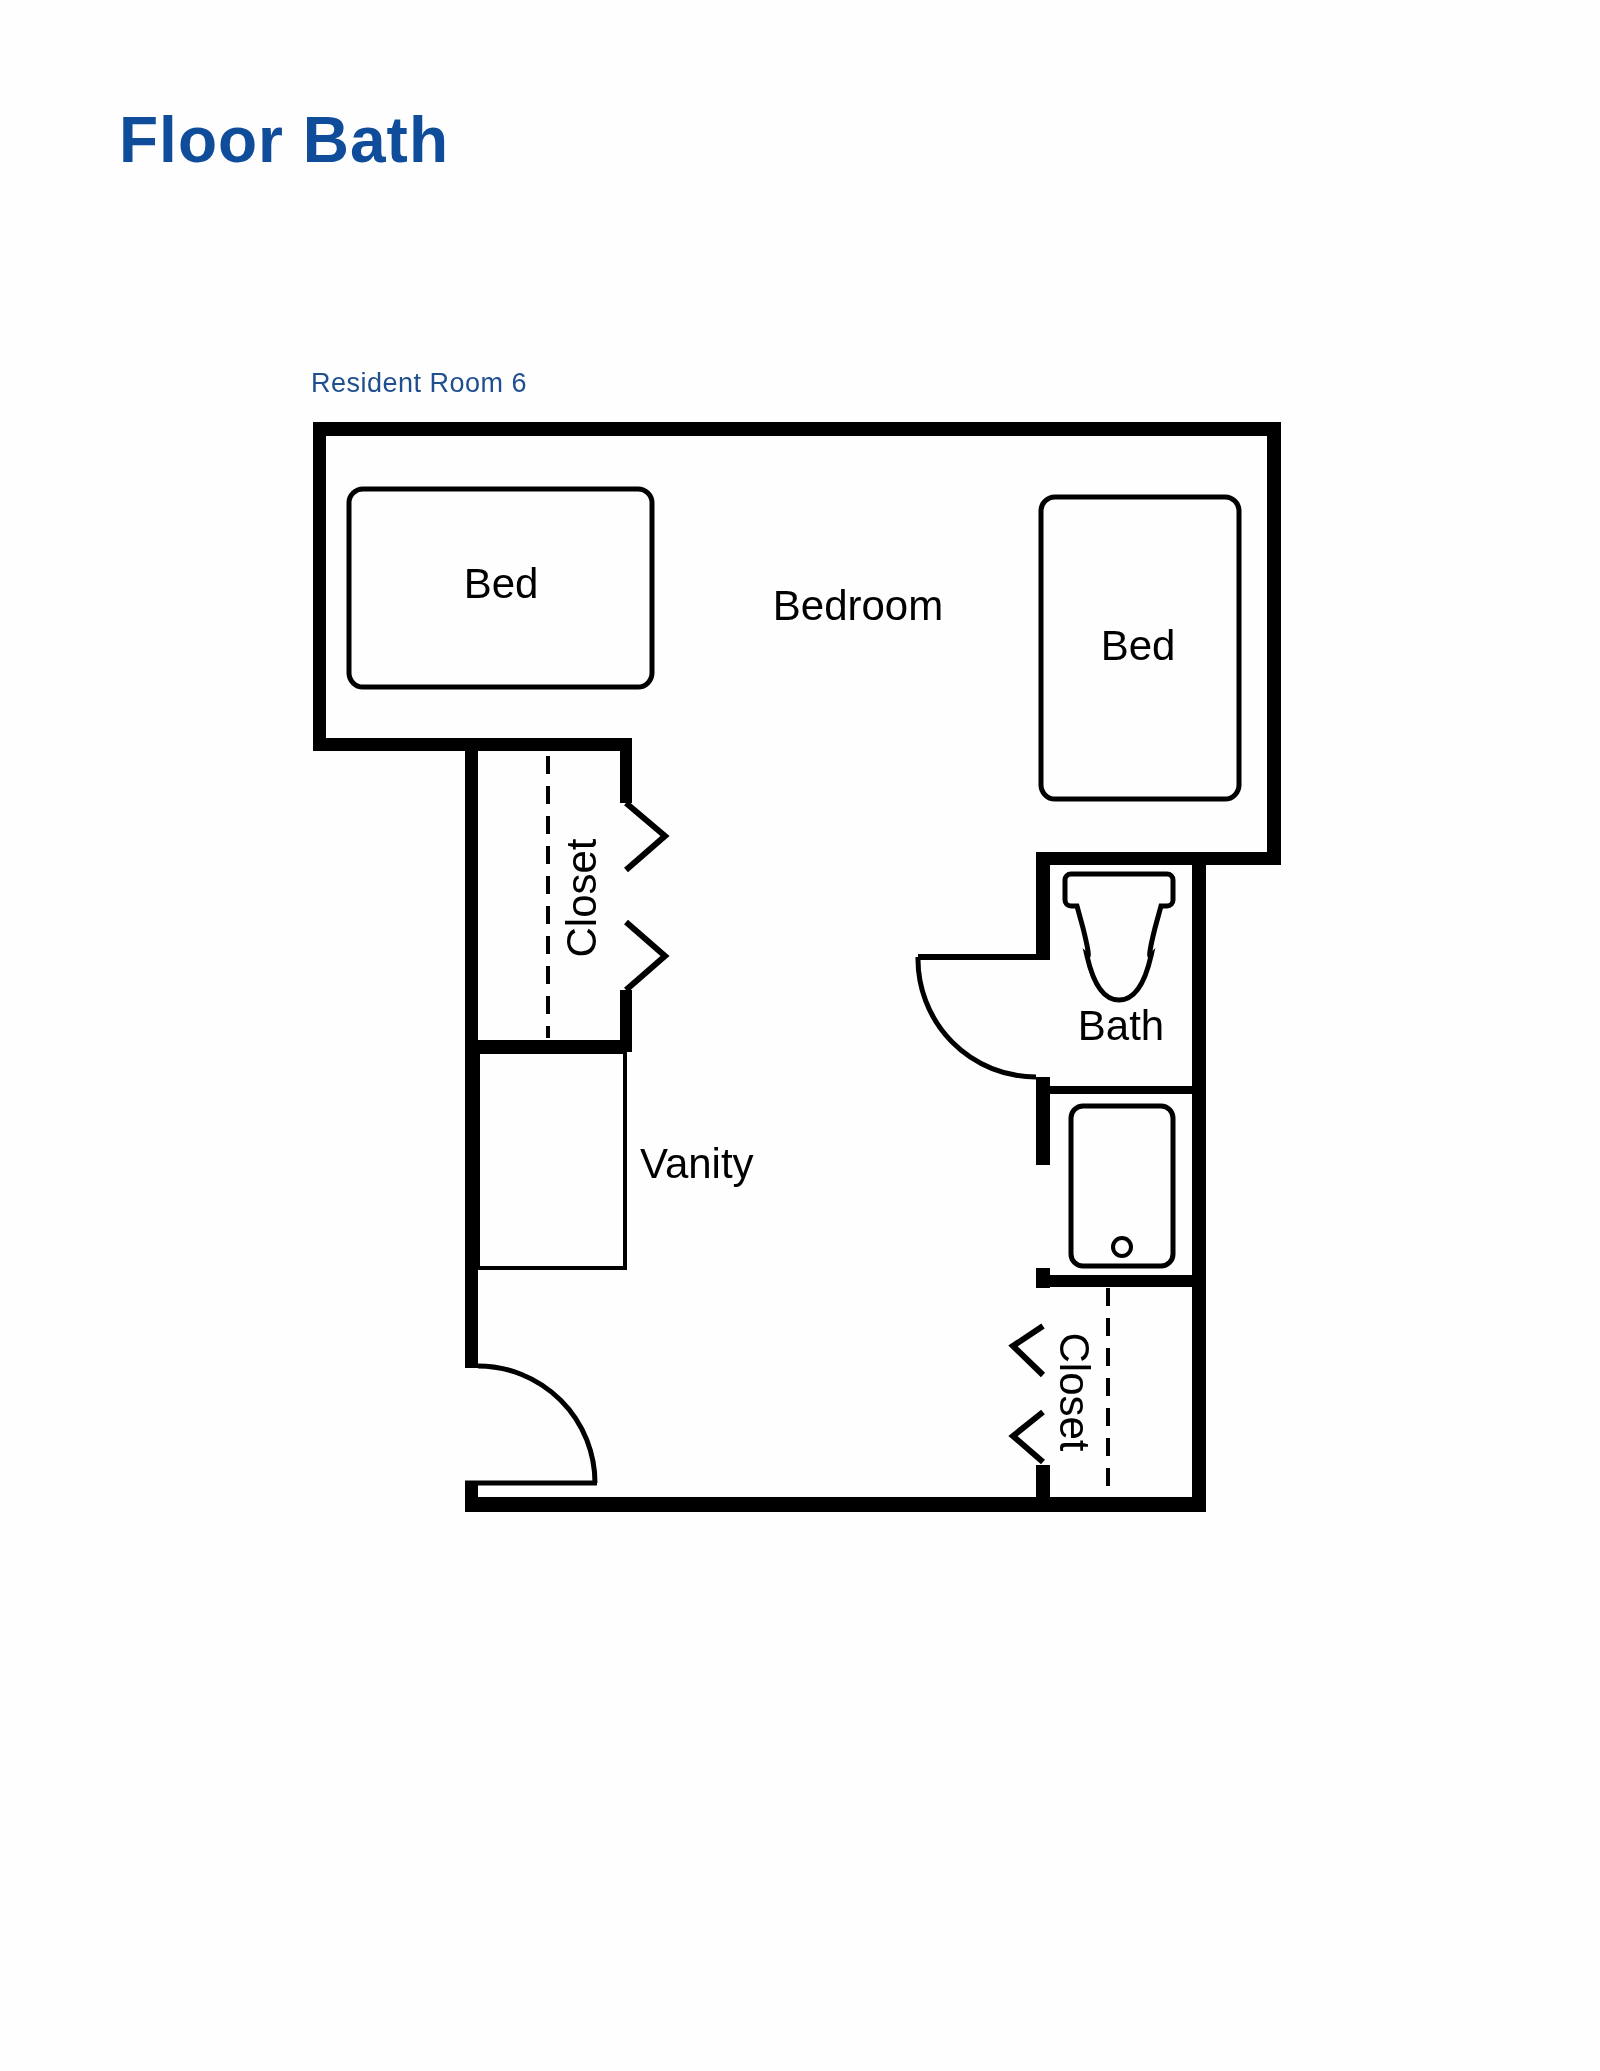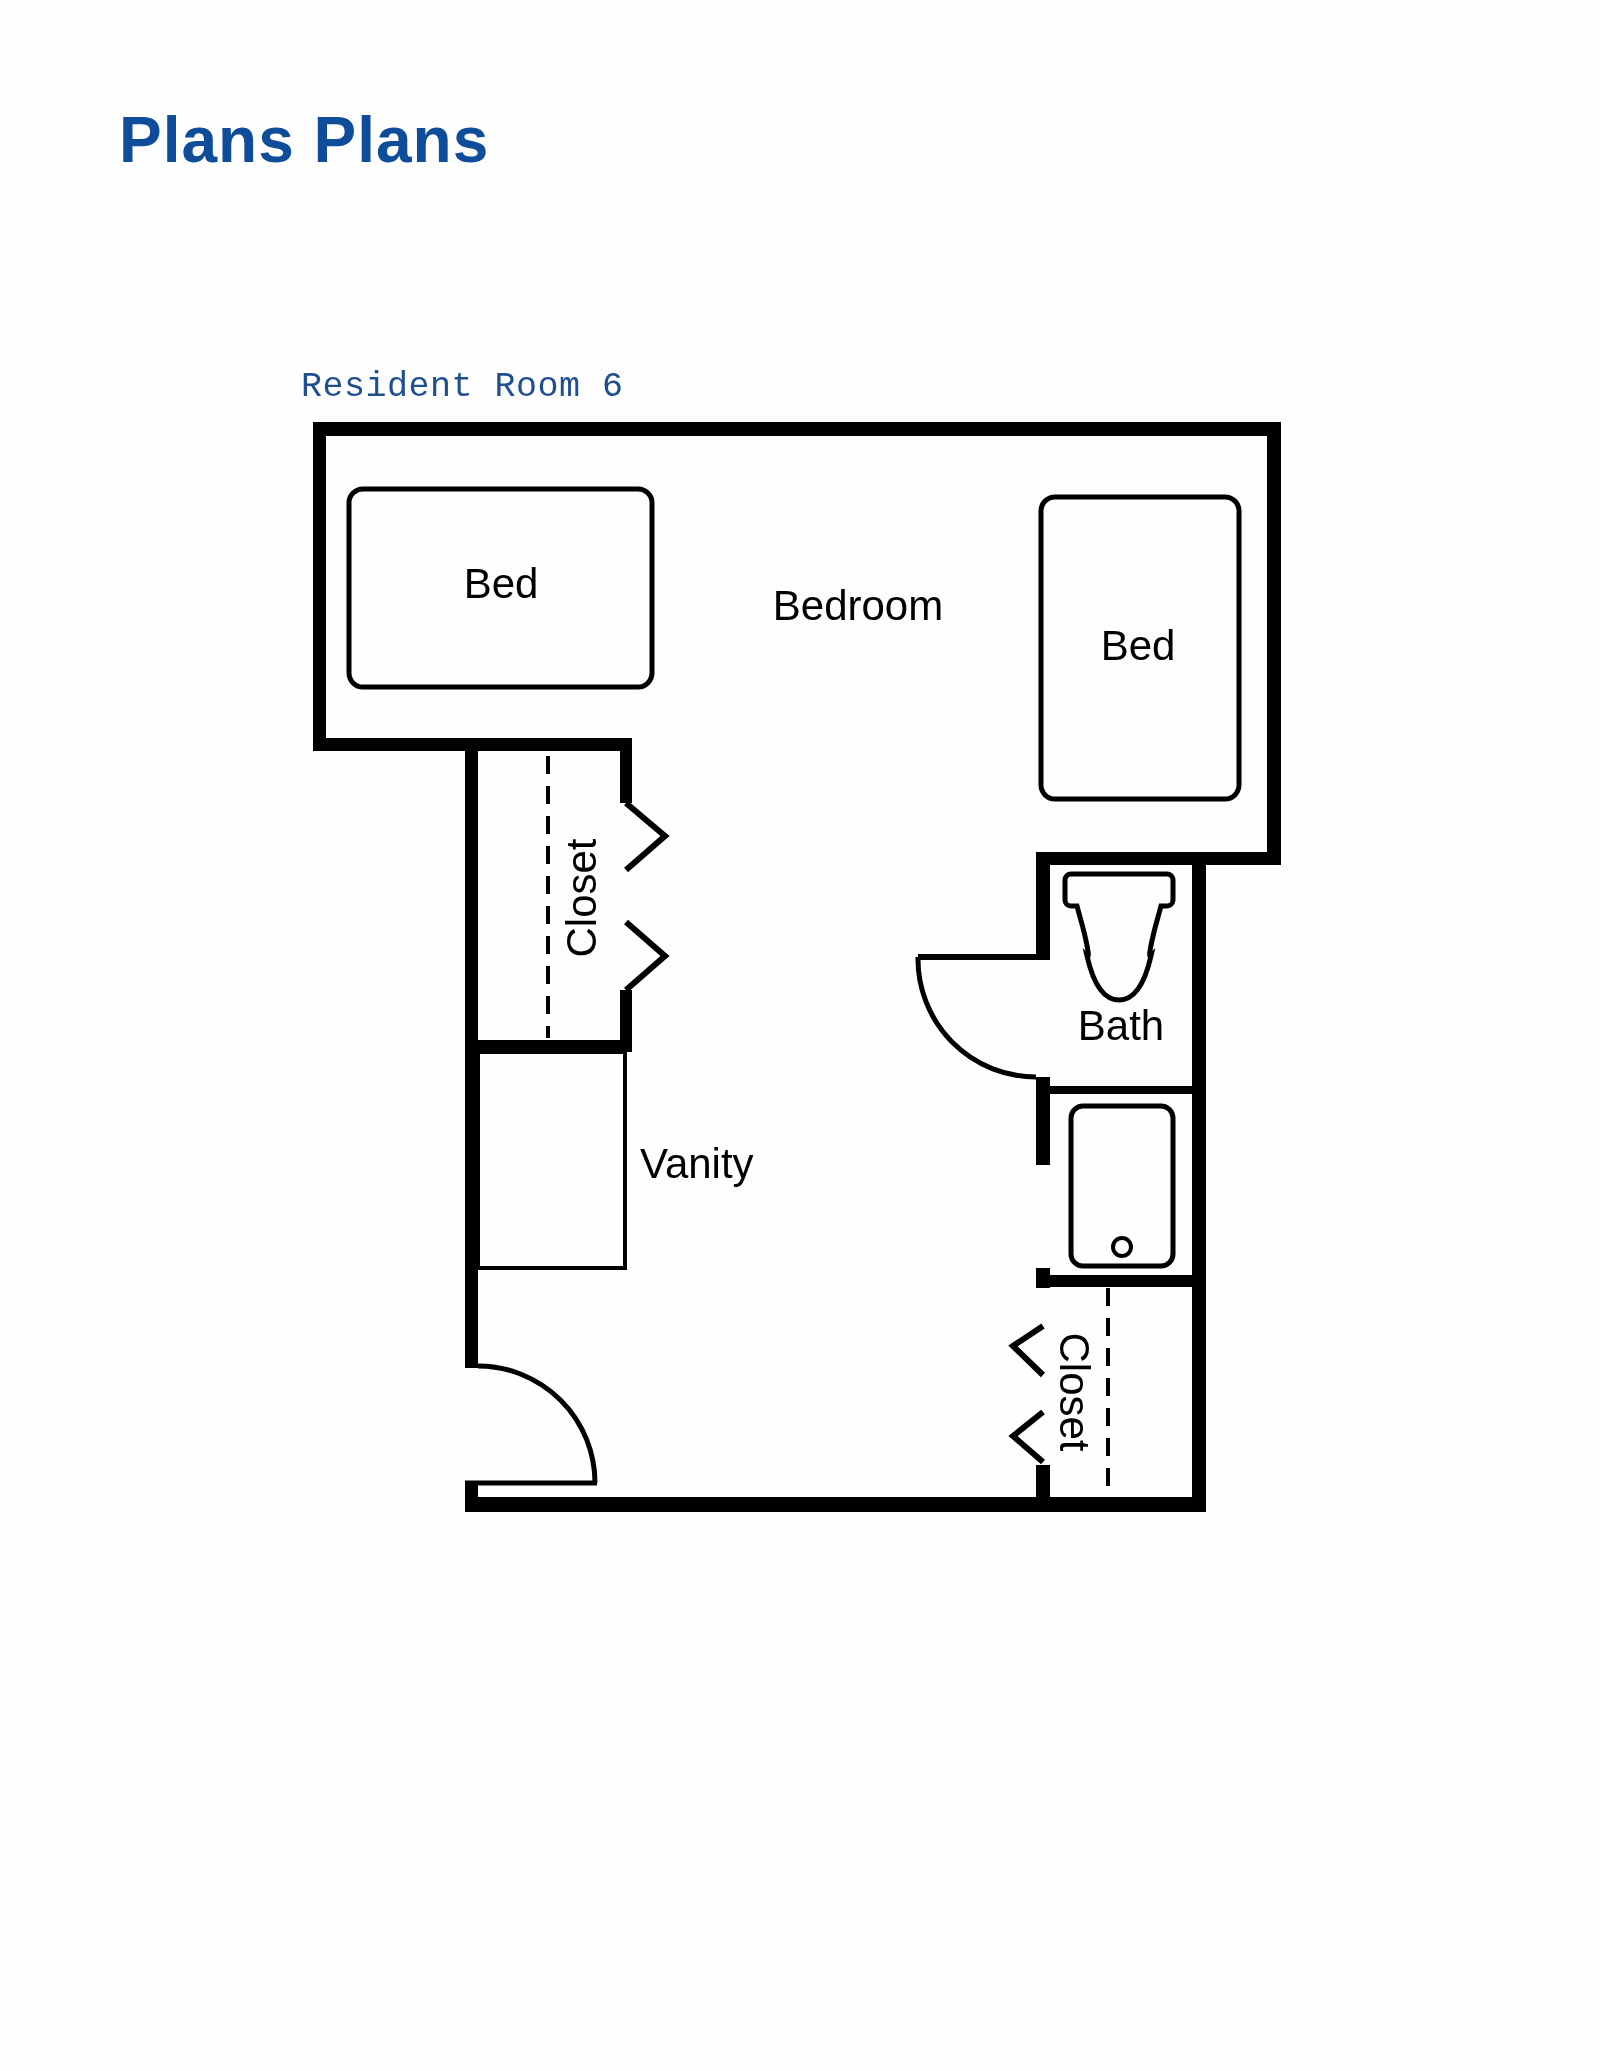--- a/index.html
+++ b/index.html
@@ -4,31 +4,31 @@
 <style>
   html, body { margin: 0; padding: 0; background: #fefefe; }
   body { width: 1600px; height: 2071px; position: relative; overflow: hidden; }
   .title {
     position: absolute; left: 119px; top: 108px;
     font-family: "Liberation Sans", sans-serif;
     font-weight: bold; font-size: 64px; letter-spacing: 1px;
     margin: 0; line-height: 1;
   }
   .subtitle {
-    position: absolute; left: 301px; top: 370px;
-    font-family: Liberation Mono, monospace;
-    font-size: 35px; letter-spacing: 0.5px; line-height: 1;
+    position: absolute; left: 311px; top: 370px;
+    font-family: Liberation Sans, sans-serif;
+    font-size: 27px; letter-spacing: 0.5px; line-height: 1;
   }
   svg.plan { position: absolute; left: 0; top: 0; }
   .lbl { font-family: "Liberation Sans", sans-serif; fill: #000; }
 </style>
 </head>
 <body>
 
-<h1 class="title" style="color: rgb(15, 77, 155);">Plans Plans</h1>
+<h1 class="title" style="color: rgb(15, 77, 155);">Floor Bath</h1>
 <div class="subtitle" style="color: rgb(31, 79, 143);">Resident Room 6</div>
 
 <svg class="plan" width="1600" height="2071" viewBox="0 0 1600 2071">
 
   <g fill="#000">
 
     <rect x="313" y="422" width="968" height="14"></rect>
 
     <rect x="313" y="422" width="13" height="328"></rect>
 

